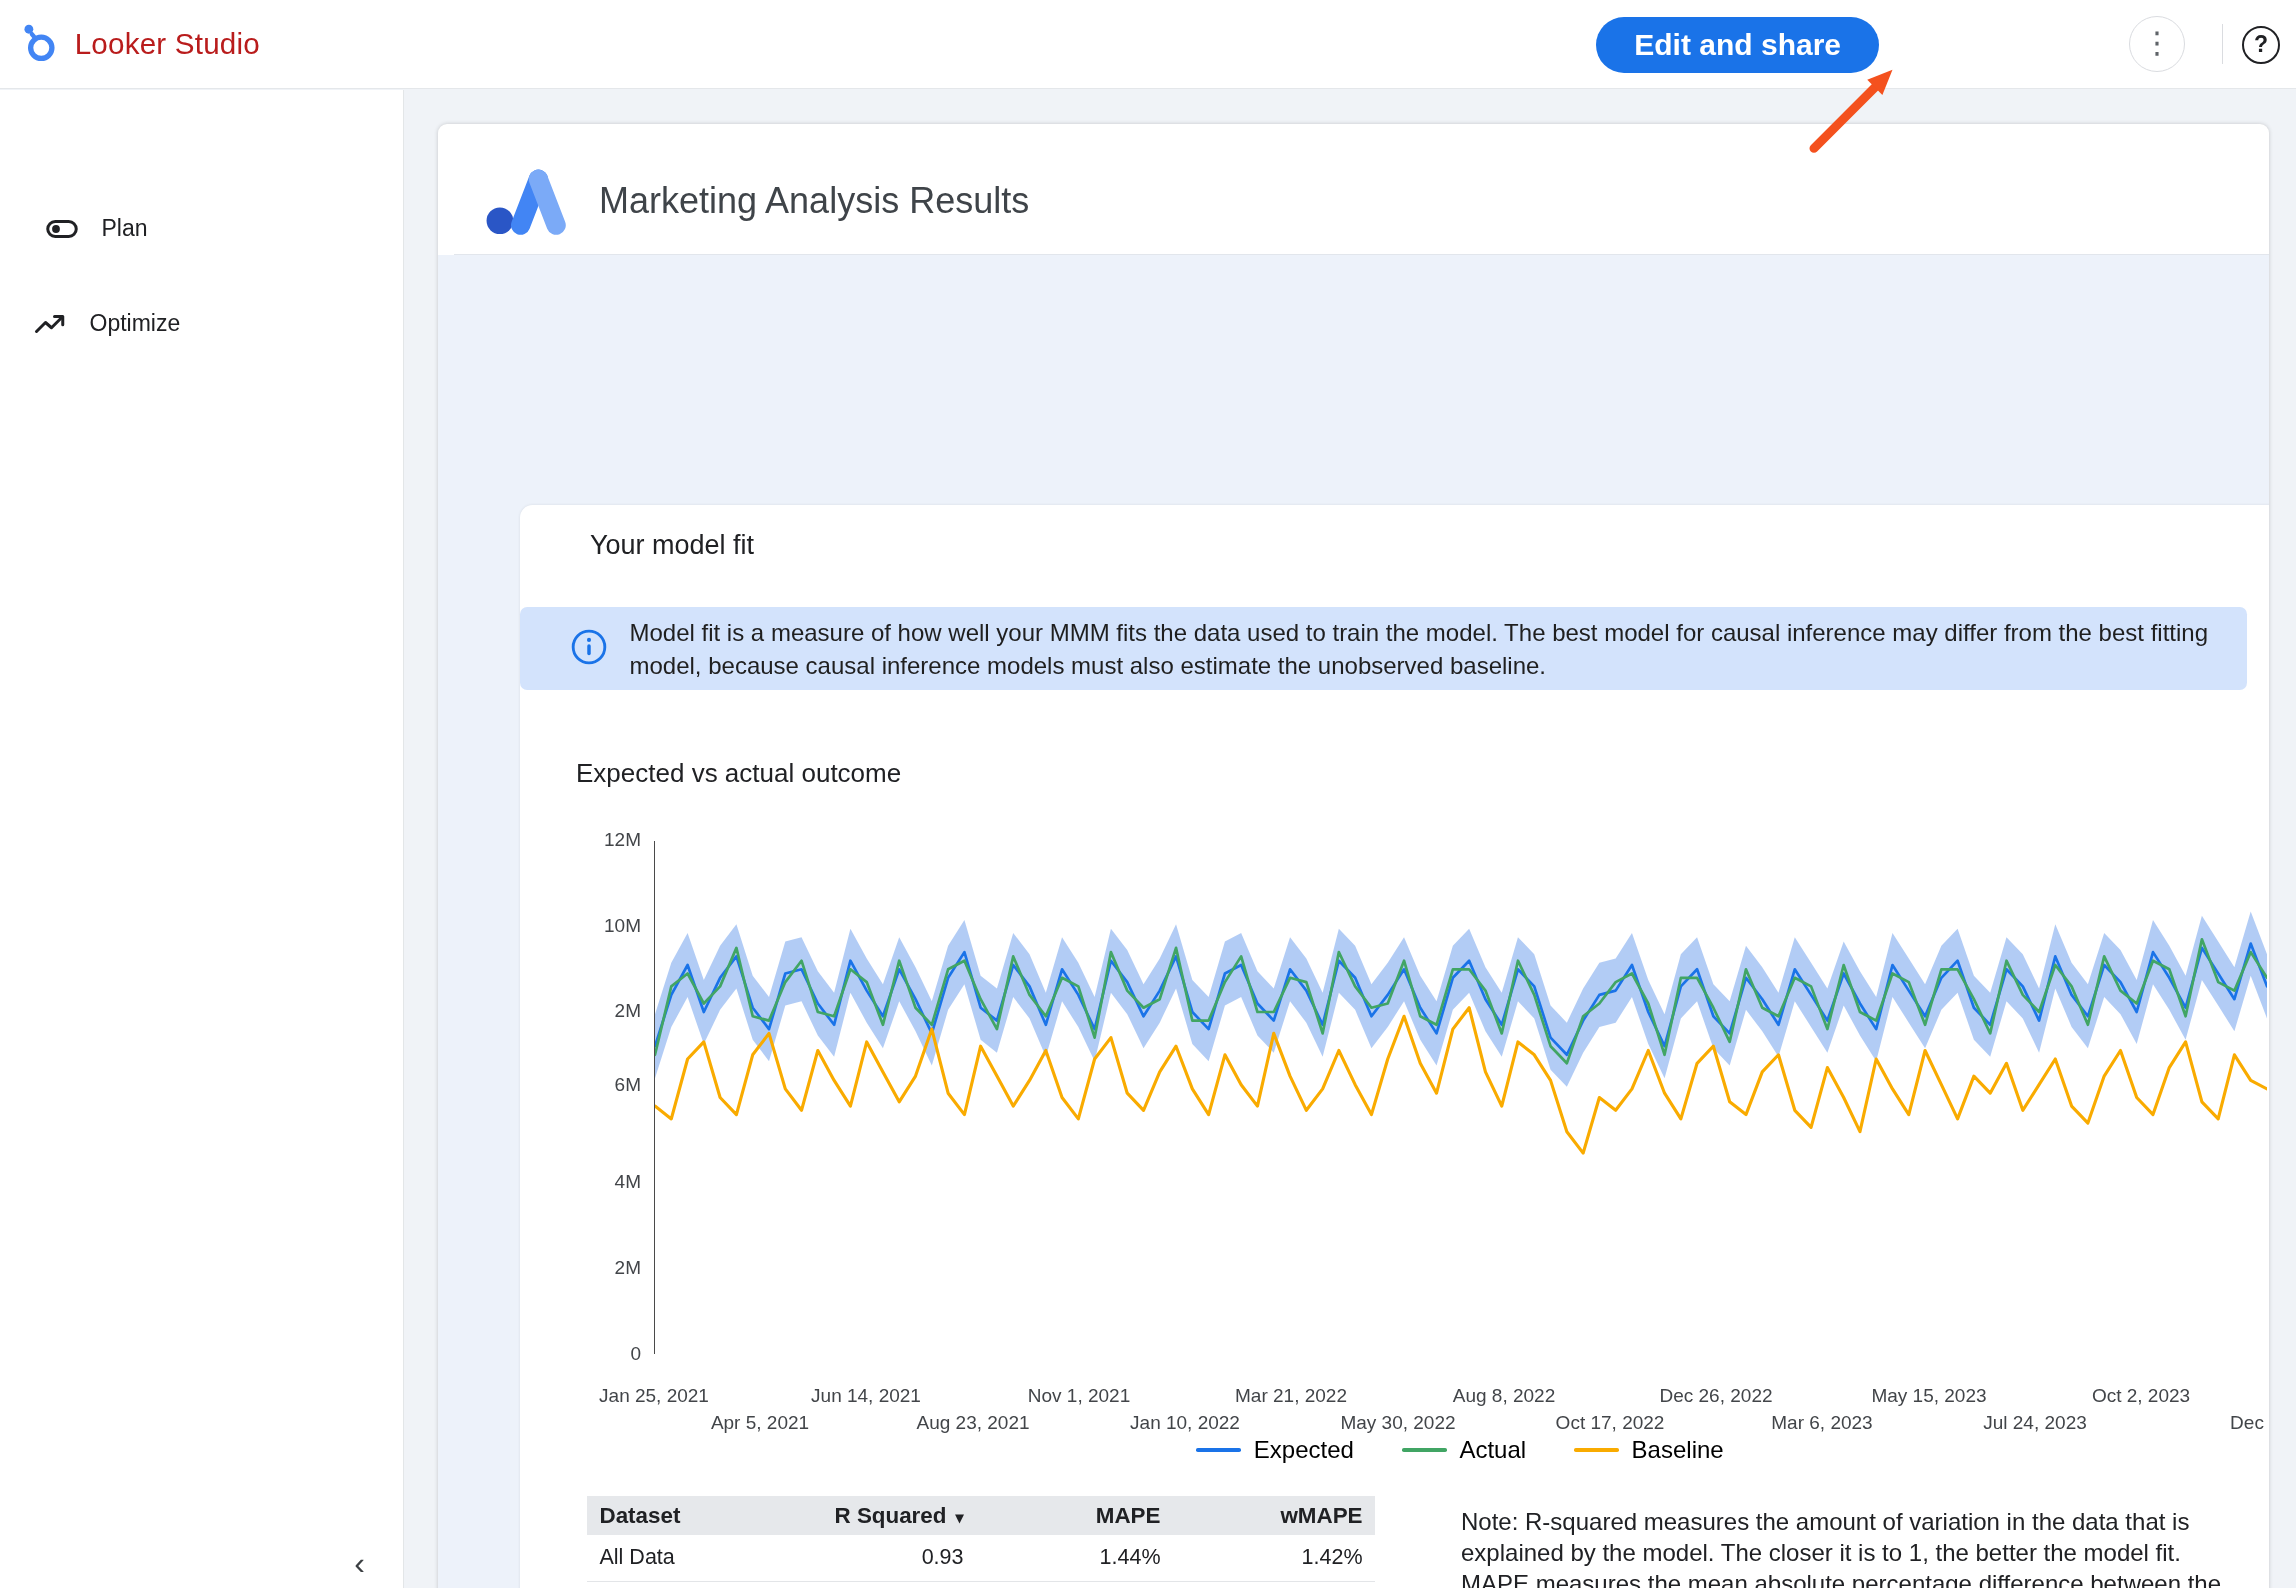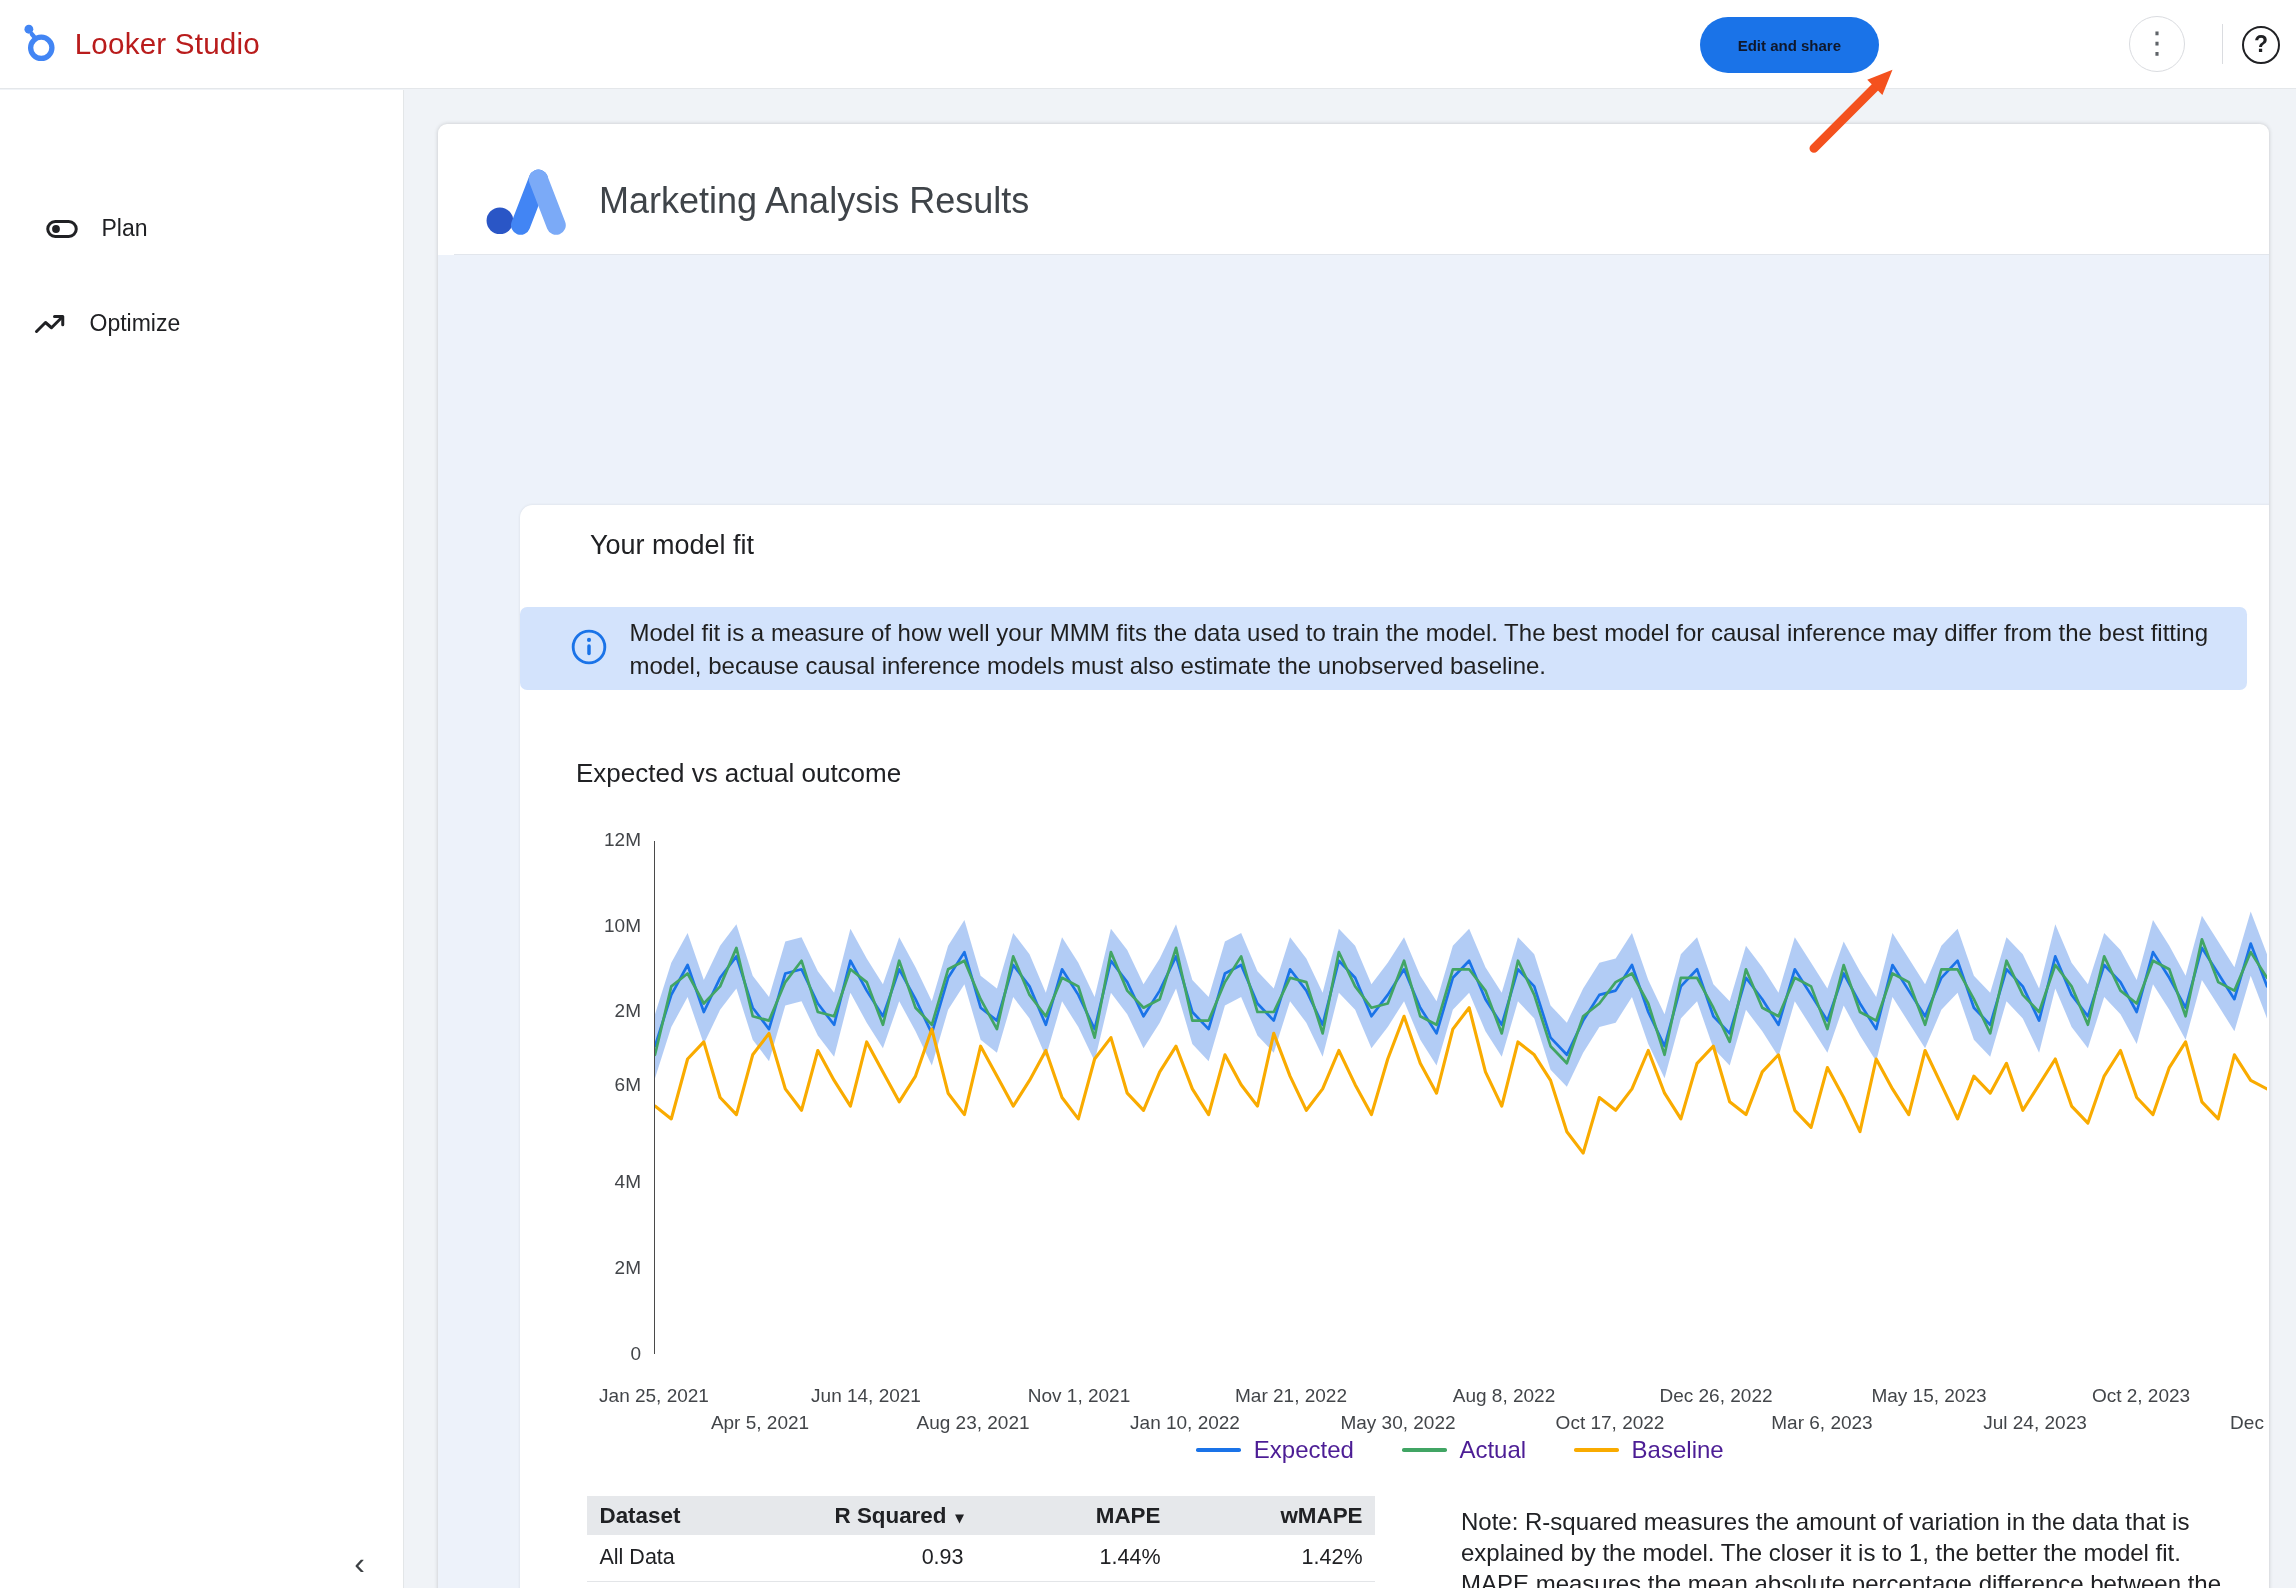--- a/index.html
+++ b/index.html
@@ -5,21 +5,21 @@
   * { box-sizing: border-box; margin: 0; padding: 0; }
   html,body { background:#fff; font-family:"Liberation Sans", sans-serif; }
   .screen { position:relative; width:2296px; height:1589px; overflow:hidden; background:#f0f3f7; }
 
   
   .topbar { position:absolute; top:0; left:0; width:2296px; height:89px; background:#fff;
             border-bottom:0.9px solid #e4e7ea; display:flex; align-items:center; z-index:30; }
   .brand { display:flex; align-items:center; gap:16px; padding-left:19.7px; }
   .brand-name { font-size:29.6px; color:#b91c1c; letter-spacing:0.2px; }
   .edit-share-btn { position:absolute; right:417px; top:17px; height:56px; padding:0 38px; border:none;
-      border-radius:28px; background:#1a73e8; color:#0f172a; font-size:15px; font-weight:bold;
+      border-radius:28px; background:#1a73e8; color:#ffffff; font-size:30px; font-weight:bold;
       font-family:"Liberation Sans",sans-serif; cursor:pointer; white-space:nowrap; }
   .kebab-btn { position:absolute; right:111px; top:16px; width:56px; height:56px; border-radius:50%;
       border:1.8px solid #dadce0; background:#fff; color:#5f6368; font-size:30px; line-height:52px;
       text-align:center; cursor:pointer; }
   .topbar-divider { position:absolute; right:73px; top:24px; width:0.9px; height:40px; background:#dadce0; }
   .help-btn { position:absolute; right:16px; top:26px; width:38px; height:38px; border-radius:50%;
       border:2.7px solid #202124; background:#fff; color:#202124; font-size:23px; font-weight:bold;
       line-height:32px; text-align:center; cursor:pointer; }
 
   
@@ -53,21 +53,21 @@
   .section-title { position:absolute; left:56px; top:253px; font-size:26px; color:#202124; }
 
   
   .y-ticks { position:absolute; left:27px; top:336px; width:94px; height:513px; }
   .y-ticks span { position:absolute; right:0; width:100%; text-align:right; font-size:19px; color:#424549; }
   .plot { position:absolute; left:134px; top:336px; width:1612px; height:513px; border-left:1.8px solid #4a4a4a; }
   .x-ticks { position:absolute; left:134px; top:880px; width:1612px; height:57px; }
   .x-ticks span { position:absolute; transform:translateX(-50%); font-size:19px; color:#424549; white-space:nowrap; }
   .legend { position:absolute; left:134px; top:931px; width:1612px; display:flex; justify-content:center;
       gap:48px; align-items:center; }
-  .legend-item { display:flex; align-items:center; gap:12.5px; font-size:24px; color:#4c1d95; }
+  .legend-item { display:flex; align-items:center; gap:12.5px; font-size:24px; color:#000000; }
   .swatch { display:inline-block; width:45px; height:4.5px; border-radius:1.8px; }
 
   
   .fit-table { position:absolute; left:67px; top:991px; width:787px; border-collapse:collapse; table-layout:fixed; }
   .fit-table th { background:#e6e8eb; height:39px; font-size:22.4px; font-weight:bold; color:#202124; padding:0 12.5px; }
   .fit-table td { height:46px; font-size:21.5px; color:#202124; padding:0 12.5px; border-bottom:0.9px solid #e3e5e8; background:#fff; }
   .fit-table .c1 { width:224px; text-align:left; }
   .fit-table .c2 { width:165px; text-align:right; }
   .fit-table .c3 { width:197px; text-align:right; }
   .fit-table .c4 { width:202px; text-align:right; }

